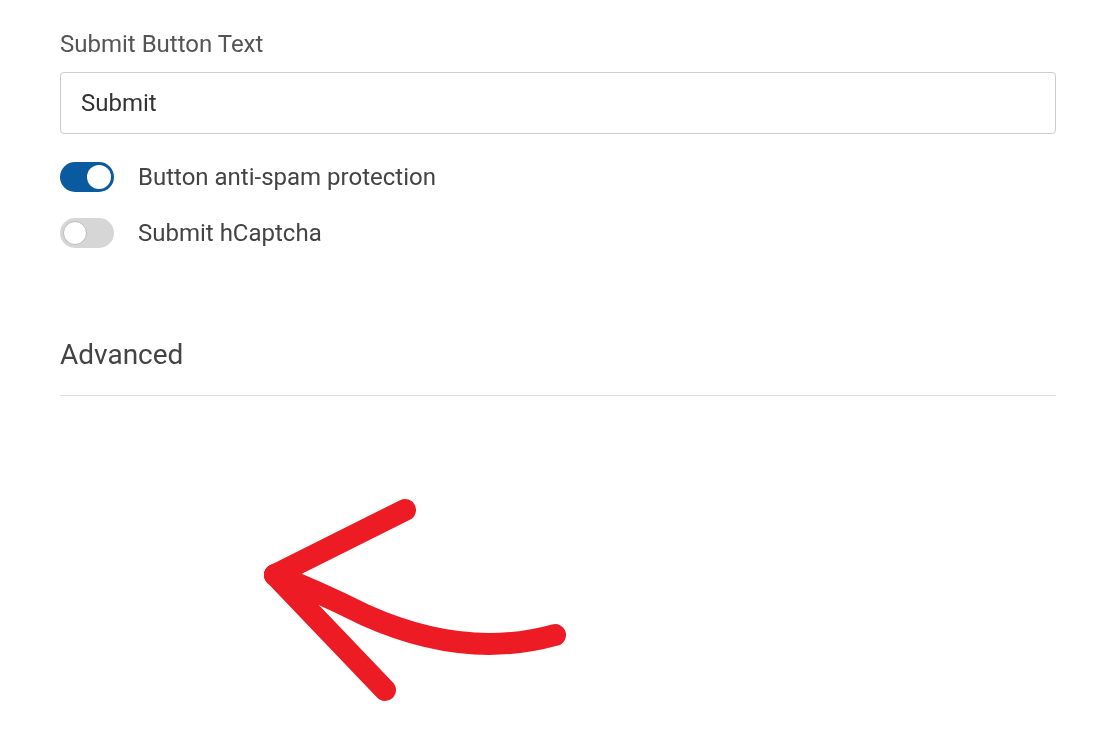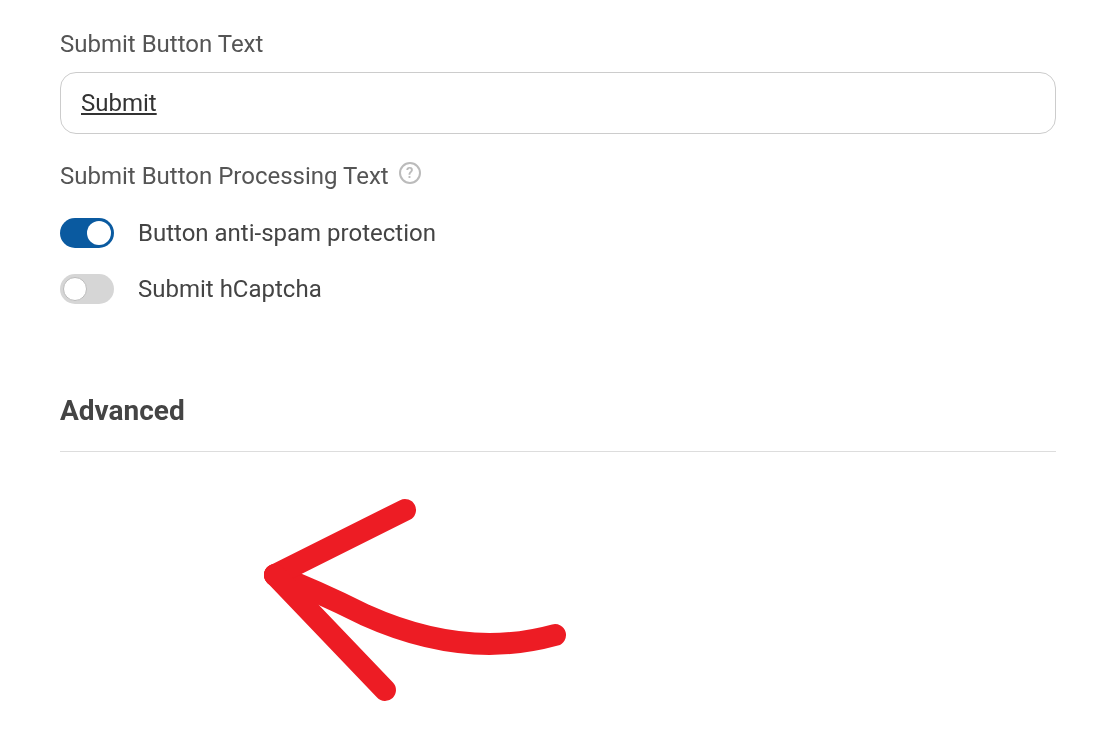--- a/index.html
+++ b/index.html
@@ -18,46 +18,45 @@
     }
     .field-group {
       margin-bottom: 28px;
     }
     .field-label {
       font-size: 24px;
       color: #555555;
       font-weight: 400;
       margin-bottom: 14px;
       display: flex;
-      align-items: flex-start;
+      align-items: center;
       gap: 10px;
     }
     .help-icon {
       display: inline-flex;
       align-items: center;
       justify-content: center;
       width: 22px;
       height: 22px;
       border: 2px solid #bbbbbb;
       border-radius: 50%;
       color: #bbbbbb;
       font-size: 15px;
       font-weight: 600;
       cursor: help;
     }
     .text-input {
       width: 100%;
       font-size: 24px;
       padding: 16px 20px;
       border: 1px solid #cccccc;
-      border-radius: 16px;
+      border-radius: 4px;
       color: #333333;
       font-family: inherit;
       background: #ffffff;
-      text-decoration: underline;
     }
     .toggle-row {
       display: flex;
       align-items: center;
       gap: 24px;
       margin-bottom: 26px;
     }
     .toggle {
       position: relative;
       width: 54px;
@@ -87,21 +86,21 @@
     .toggle.off .toggle-knob {
       left: 3px;
       border: 1px solid #bbbbbb;
     }
     .toggle-label {
       font-size: 24px;
       color: #444444;
     }
     .section-heading {
       font-size: 28px;
-      font-weight: 700;
+      font-weight: 400;
       color: #444444;
       margin-top: 90px;
       margin-bottom: 24px;
     }
     .divider {
       border: none;
       border-top: 1px solid #dddddd;
       margin: 0;
     }
     .annotation-arrow {
@@ -115,24 +114,20 @@
 <body>
 
 <div class="field-group">
   <div class="field-label">
     <span>Submit Button Text</span>
   </div>
   <input type="text" class="text-input" value="Submit" style="">
 </div>
 
 <div class="field-group">
-  <div class="field-label">
-    <span>Submit Button Processing Text</span>
-    <span class="help-icon">?</span>
-  </div>
 </div>
 
 <div class="toggle-row">
   <div class="toggle on">
     <div class="toggle-knob"></div>
   </div>
   <span class="toggle-label">Button anti-spam protection</span>
 </div>
 
 <div class="toggle-row">

